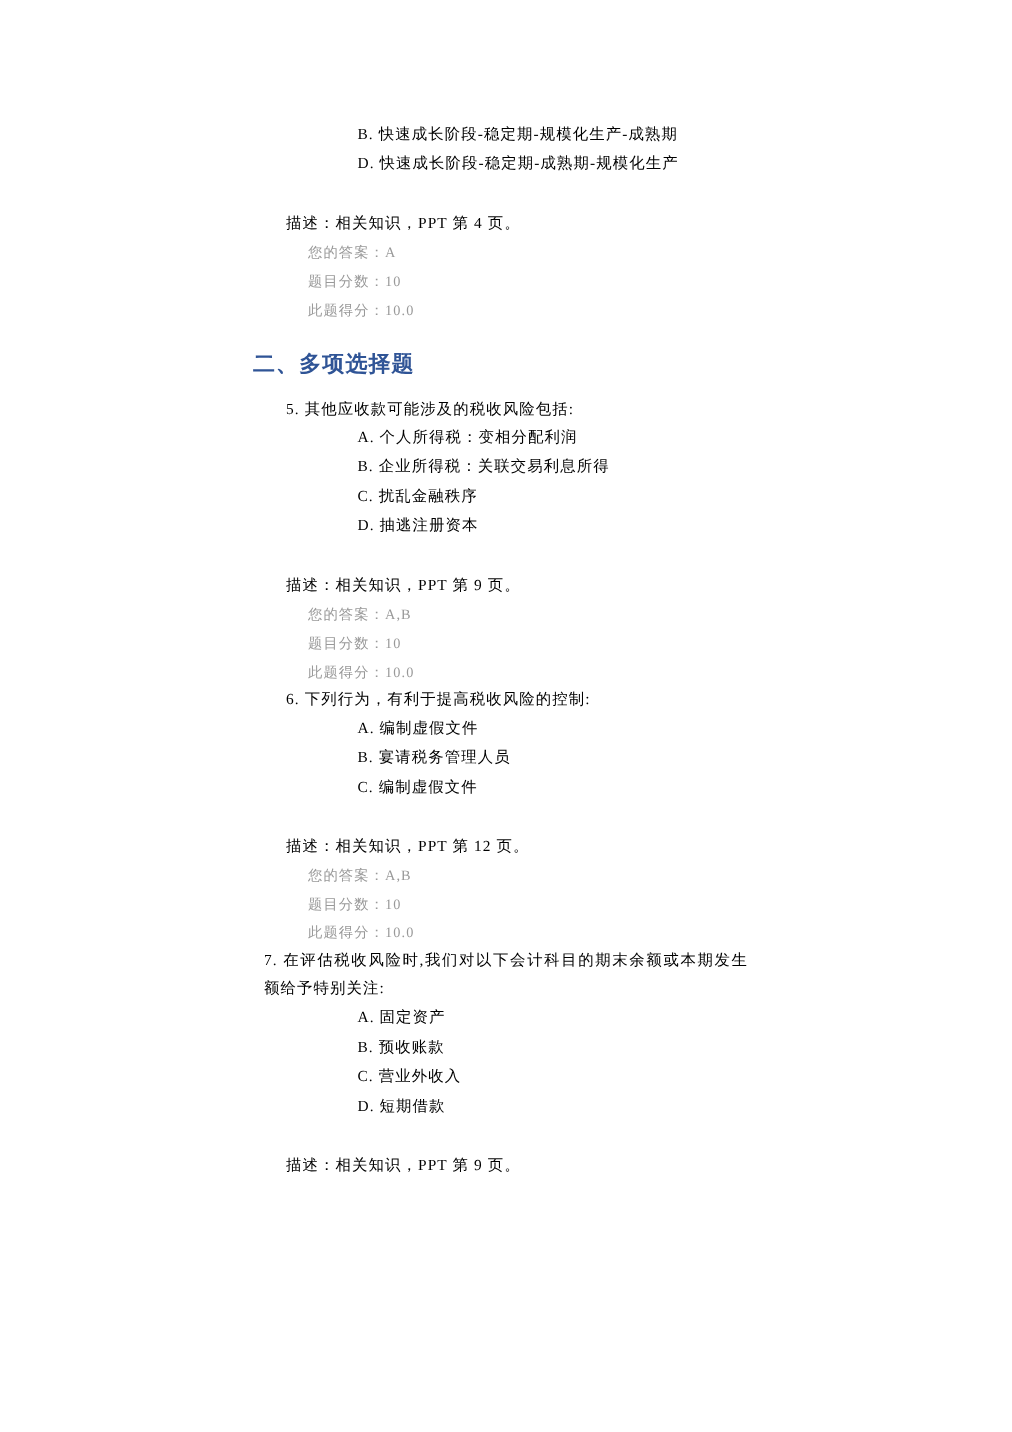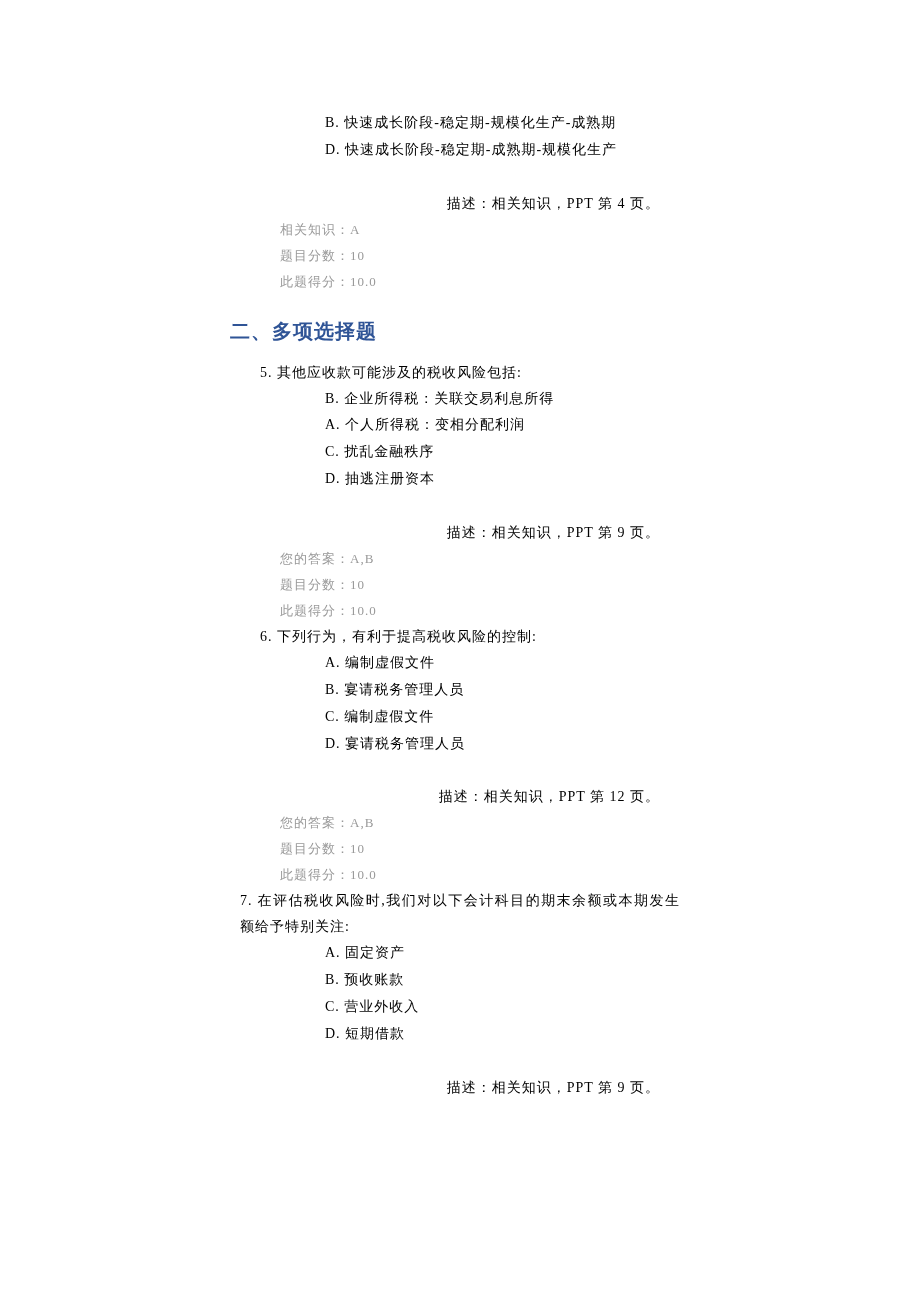--- a/index.html
+++ b/index.html
@@ -24,21 +24,20 @@
     .options {
       margin-left: 325px;
       letter-spacing: 1px;
     }
     .options .opt {
       margin-bottom: 1px;
     }
     .desc {
       margin-top: 28px;
       letter-spacing: 1px;
-      text-align: right;
     }
     .meta {
       margin-left: 20px;
       color: #999;
       font-size: 13px;
       line-height: 2.0;
       letter-spacing: 1px;
     }
     .section-heading {
       color: #2f5496;
@@ -65,51 +64,50 @@
 </head>
 <body>
 
 <div class="options">
   <div class="opt">B. 快速成长阶段-稳定期-规模化生产-成熟期</div>
   <div class="opt">D. 快速成长阶段-稳定期-成熟期-规模化生产</div>
 </div>
 
 <div class="content">
   <div class="desc">描述：相关知识，PPT 第 4 页。</div>
-  <div class="meta">相关知识：A</div>
+  <div class="meta">您的答案：A</div>
   <div class="meta">题目分数：10</div>
   <div class="meta">此题得分：10.0</div>
 </div>
 
 <div class="section-heading">二、多项选择题</div>
 
 <div class="content">
   <div class="question">5. 其他应收款可能涉及的税收风险包括:</div>
 </div>
 <div class="options">
+  <div class="opt">A. 个人所得税：变相分配利润</div>
   <div class="opt">B. 企业所得税：关联交易利息所得</div>
-  <div class="opt">A. 个人所得税：变相分配利润</div>
   <div class="opt">C. 扰乱金融秩序</div>
   <div class="opt">D. 抽逃注册资本</div>
 </div>
 <div class="content">
   <div class="desc">描述：相关知识，PPT 第 9 页。</div>
   <div class="meta">您的答案：A,B</div>
   <div class="meta">题目分数：10</div>
   <div class="meta">此题得分：10.0</div>
 </div>
 
 <div class="content">
   <div class="question">6. 下列行为，有利于提高税收风险的控制:</div>
 </div>
 <div class="options">
   <div class="opt">A. 编制虚假文件</div>
   <div class="opt">B. 宴请税务管理人员</div>
   <div class="opt">C. 编制虚假文件</div>
-  <div class="opt">D. 宴请税务管理人员</div>
 </div>
 <div class="content">
   <div class="desc">描述：相关知识，PPT 第 12 页。</div>
   <div class="meta">您的答案：A,B</div>
   <div class="meta">题目分数：10</div>
   <div class="meta">此题得分：10.0</div>
 </div>
 
 <div class="content">
   <div class="question q7">7. 在评估税收风险时,我们对以下会计科目的期末余额或本期发生</div>

